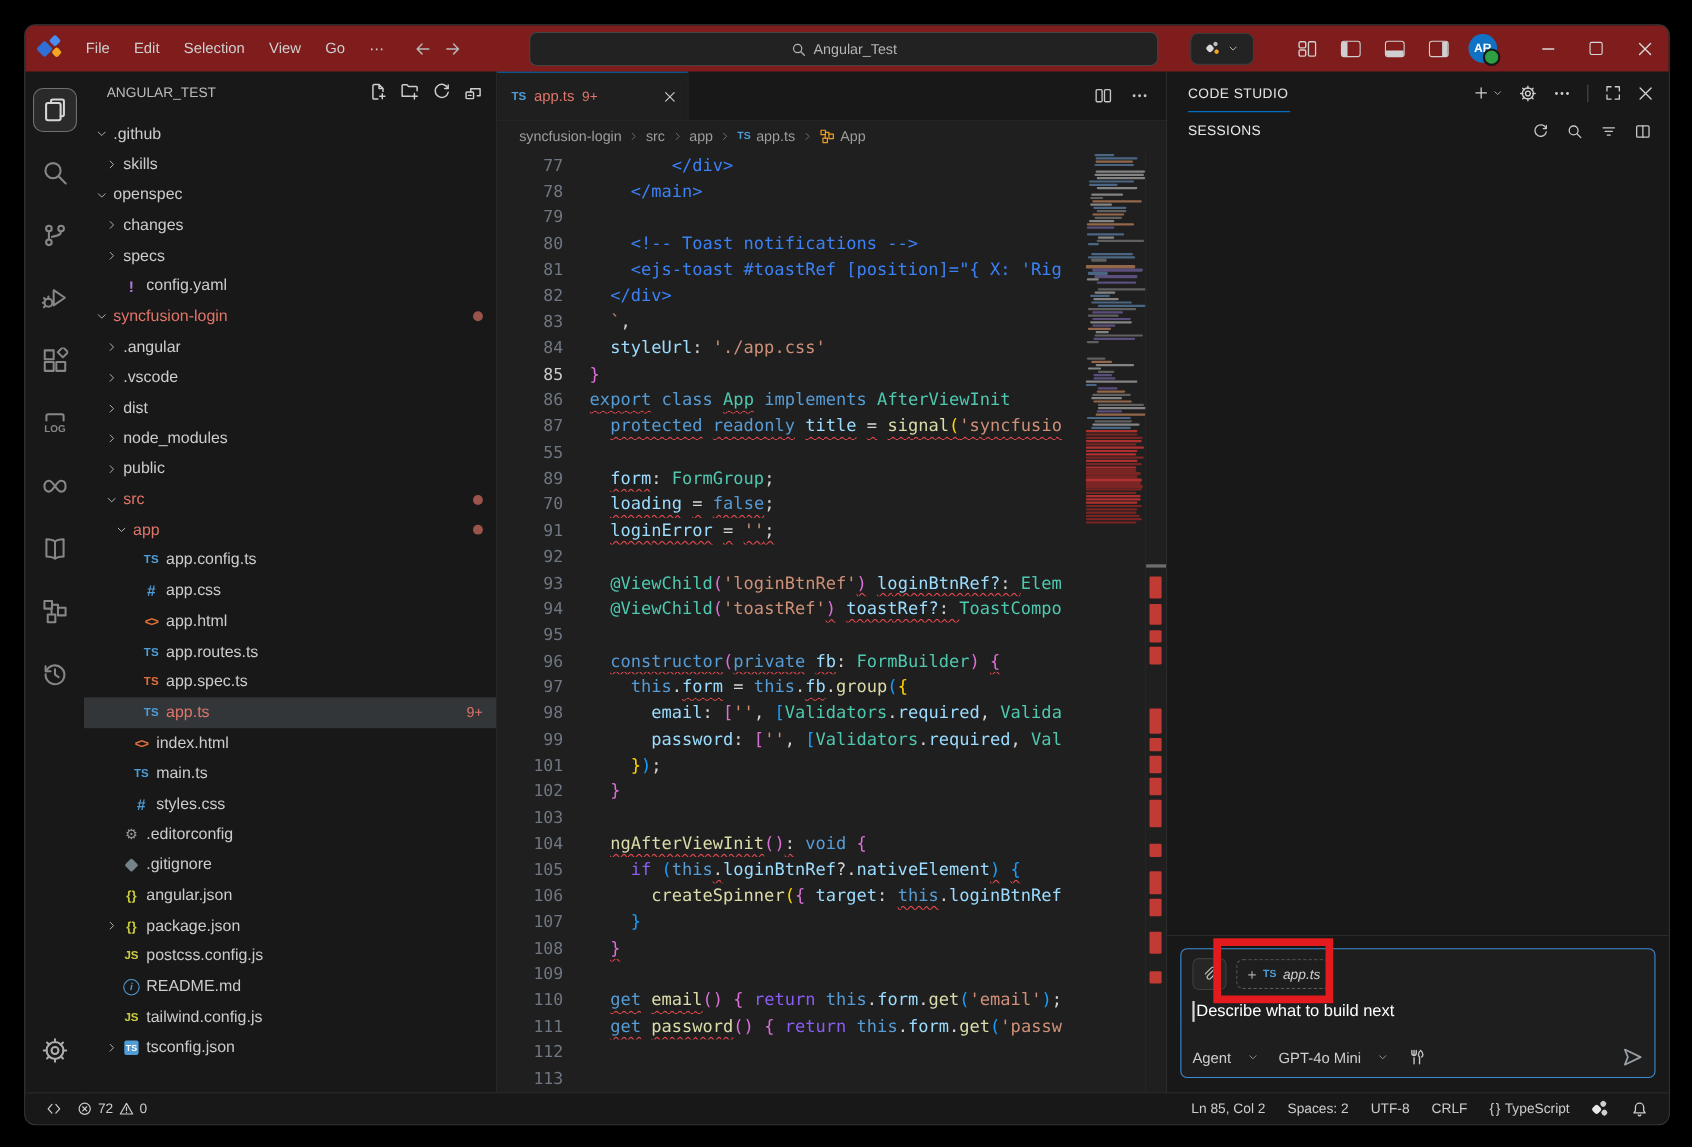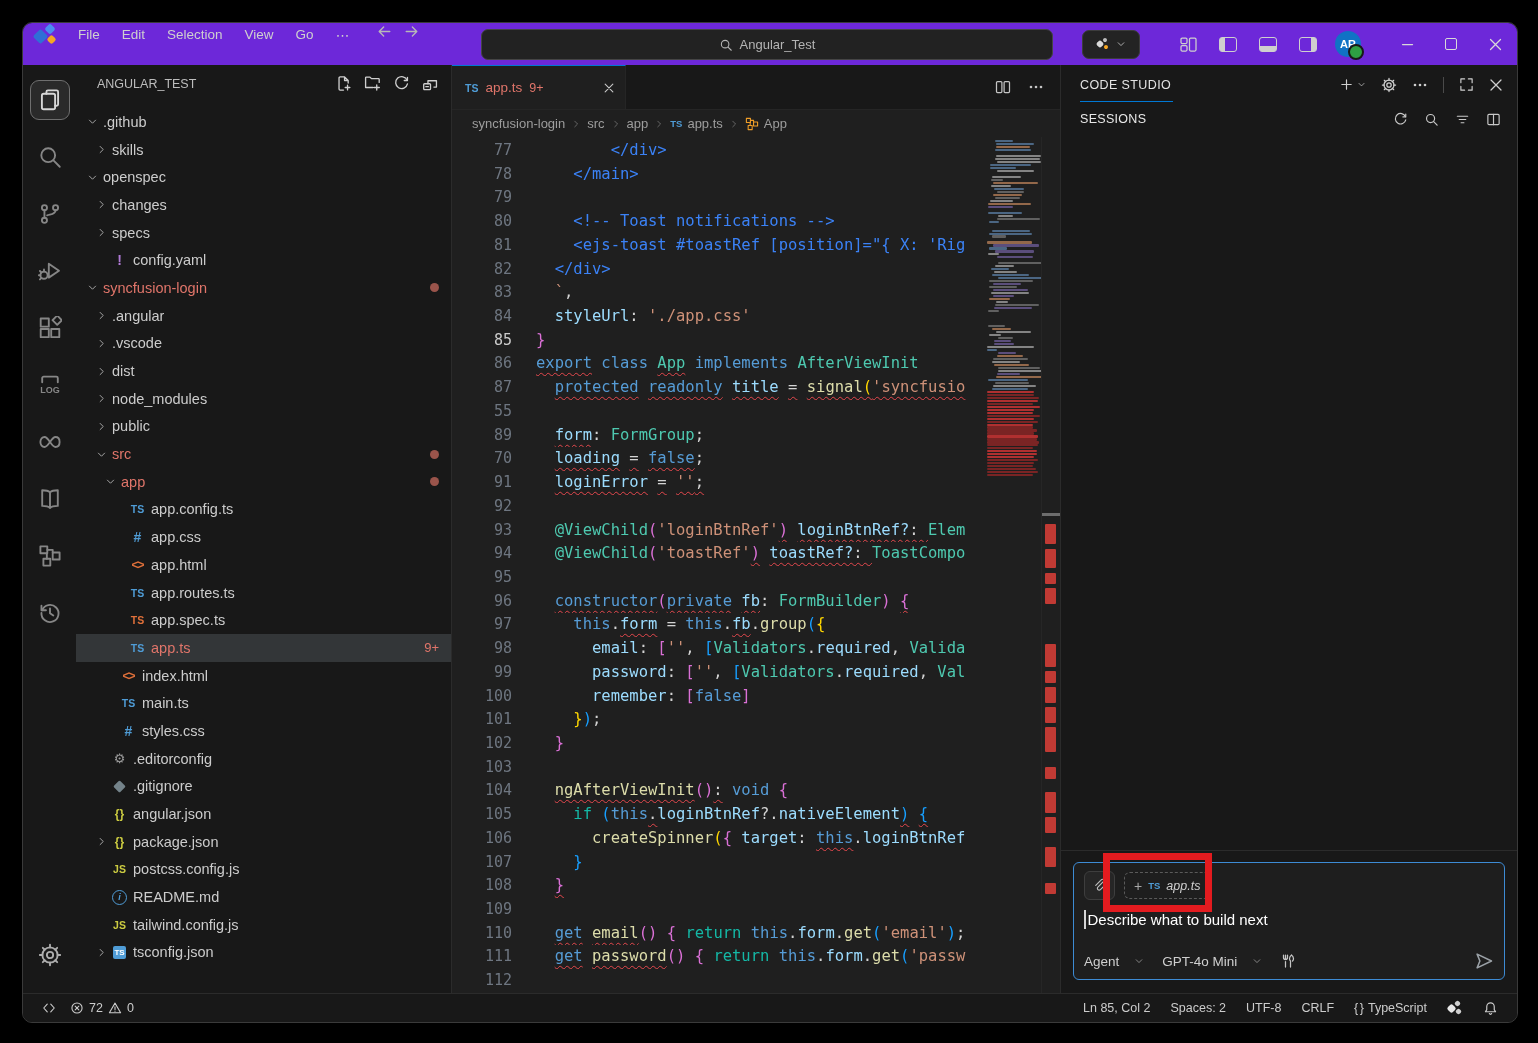--- a/index.html
+++ b/index.html
@@ -3,21 +3,21 @@
 <meta charset="utf-8">
 <style>
   html,body{margin:0;padding:0;width:1538px;height:1043px;background:#000;overflow:hidden;
     font-family:"Liberation Sans",sans-serif;-webkit-font-smoothing:antialiased;}
   .window{position:absolute;left:22px;top:22px;width:1494px;height:999px;background:#181818;
     border:1px solid #3a3a3a;border-radius:10px;overflow:hidden;display:flex;flex-direction:column;}
   svg{display:block}
   .ic{stroke:currentColor;fill:none;stroke-width:1.25;stroke-linecap:round;stroke-linejoin:round}
 
   
-  .titlebar{height:42px;flex:none;display:flex;align-items:flex-start;background:#6d28d9;color:#cfcfcf;position:relative}
+  .titlebar{height:42px;flex:none;display:flex;align-items:center;background:#7f1d1d;color:#cfcfcf;position:relative}
   .logo{width:26px;height:26px;position:relative;margin:0 10px 0 10px;flex:none}
   .dm{position:absolute;transform:rotate(45deg);border-radius:2px}
   .menus{display:flex;gap:4px;font-size:13.5px}
   .menus .mi{padding:4px 9px;border-radius:5px;cursor:default}
   .navarrows{display:flex;gap:10px;margin-left:18px;color:#b8b8b8}
   .cmdcenter{position:absolute;left:458px;top:6px;width:570px;height:29px;background:#222;
     border:1px solid #454545;border-radius:7px;display:flex;align-items:center;justify-content:center;
     gap:7px;color:#b4b4b4;font-size:13px}
   .tb-right{position:absolute;right:0;top:0;height:42px;display:flex;align-items:center;gap:0}
   .extbtn{width:56px;height:27px;background:#232323;border:1px solid #3c3c3c;border-radius:7px;
@@ -80,21 +80,21 @@
     color:#9d9d9d;font-size:13px;background:#1f1f1f}
   .crumb{display:flex;align-items:center;gap:5px}
   .csep{color:#7a7a7a}
   .codewrap{flex:1;position:relative;overflow:hidden;font-family:"DejaVu Sans Mono",monospace;
     font-size:15.5px;line-height:23.72px}
   .lines{position:absolute;left:0;top:2px;right:73px;bottom:0;overflow:hidden}
   .cl{display:flex;height:23.72px}
   .ln{width:60px;text-align:right;padding-right:24px;color:#6e7681;flex:none;font-size:15px}
   .ln.cur{color:#cccccc}
   .lc{white-space:pre;flex:1;overflow:hidden}
-  .tk-pl{color:#d4d4d4}.tk-kw{color:#569cd6}.tk-ctrl{color:#14b8a6}.tk-type{color:#4ec9b0}
+  .tk-pl{color:#d4d4d4}.tk-kw{color:#569cd6}.tk-ctrl{color:#8b5cf6}.tk-type{color:#4ec9b0}
   .tk-fn{color:#dcdcaa}.tk-var{color:#9cdcfe}.tk-str{color:#ce9178}.tk-tag{color:#3b82f6}
   .tk-b1{color:#ffd700}.tk-b2{color:#da70d6}.tk-b3{color:#179fff}
   .sq{text-decoration:underline;text-decoration-style:wavy;text-decoration-color:#e4484d;
     text-decoration-thickness:1.2px;text-underline-offset:4px}
   .minimap{position:absolute;top:0;right:18px;width:55px;bottom:0;overflow:hidden}
   .mrow{height:2.1px;margin-bottom:0.9px;border-radius:1px}
   .ruler{position:absolute;top:0;right:0;width:18px;bottom:0;border-left:1px solid #262626}
   .rmark{position:absolute;left:3px;width:11px;background:#c13a34;border-radius:1px}
   .rslider{position:absolute;left:0;width:18px;height:2.5px;background:#6d6d6d}
 
@@ -764,24 +764,20 @@
               <span class="ln">97</span>
               <span class="lc"><span class="tk-pl">    </span><span class="tk-kw">this</span><span class="tk-pl">.</span><span class="tk-var sq">form</span><span class="tk-pl"> = </span><span class="tk-kw">this</span><span class="tk-pl">.</span><span class="tk-var sq">fb</span><span class="tk-pl">.</span><span class="tk-fn">group</span><span class="tk-b3">(</span><span class="tk-b1">{</span></span>
             </div>
             <div class="cl">
               <span class="ln">98</span>
               <span class="lc"><span class="tk-pl">      </span><span class="tk-var">email</span><span class="tk-pl">: </span><span class="tk-b2">[</span><span class="tk-str">''</span><span class="tk-pl">, </span><span class="tk-b3">[</span><span class="tk-type">Validators</span><span class="tk-pl">.</span><span class="tk-var">required</span><span class="tk-pl">, </span><span class="tk-type">Valida</span></span>
             </div>
             <div class="cl">
               <span class="ln">99</span>
               <span class="lc"><span class="tk-pl">      </span><span class="tk-var">password</span><span class="tk-pl">: </span><span class="tk-b2">[</span><span class="tk-str">''</span><span class="tk-pl">, </span><span class="tk-b3">[</span><span class="tk-type">Validators</span><span class="tk-pl">.</span><span class="tk-var">required</span><span class="tk-pl">, </span><span class="tk-type">Val</span></span>
-            </div>
-            <div class="cl">
-              <span class="ln">100</span>
-              <span class="lc"><span class="tk-pl">      </span><span class="tk-var">remember</span><span class="tk-pl">: </span><span class="tk-b2">[</span><span class="tk-kw">false</span><span class="tk-b2">]</span></span>
             </div>
             <div class="cl">
               <span class="ln">101</span>
               <span class="lc"><span class="tk-pl">    </span><span class="tk-b1">}</span><span class="tk-b3">)</span><span class="tk-pl">;</span></span>
             </div>
             <div class="cl">
               <span class="ln">102</span>
               <span class="lc"><span class="tk-pl">  </span><span class="tk-b2">}</span></span>
             </div>
             <div class="cl">

